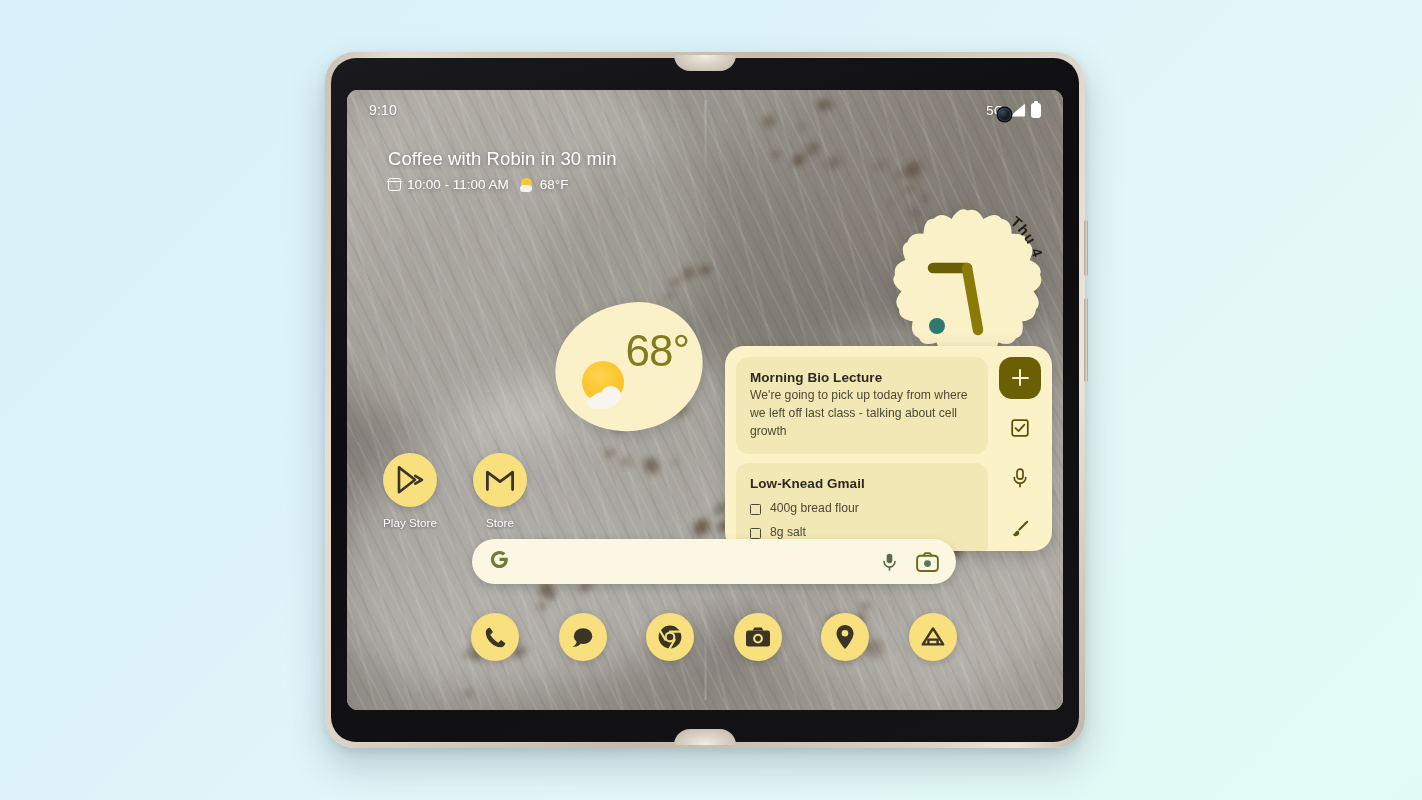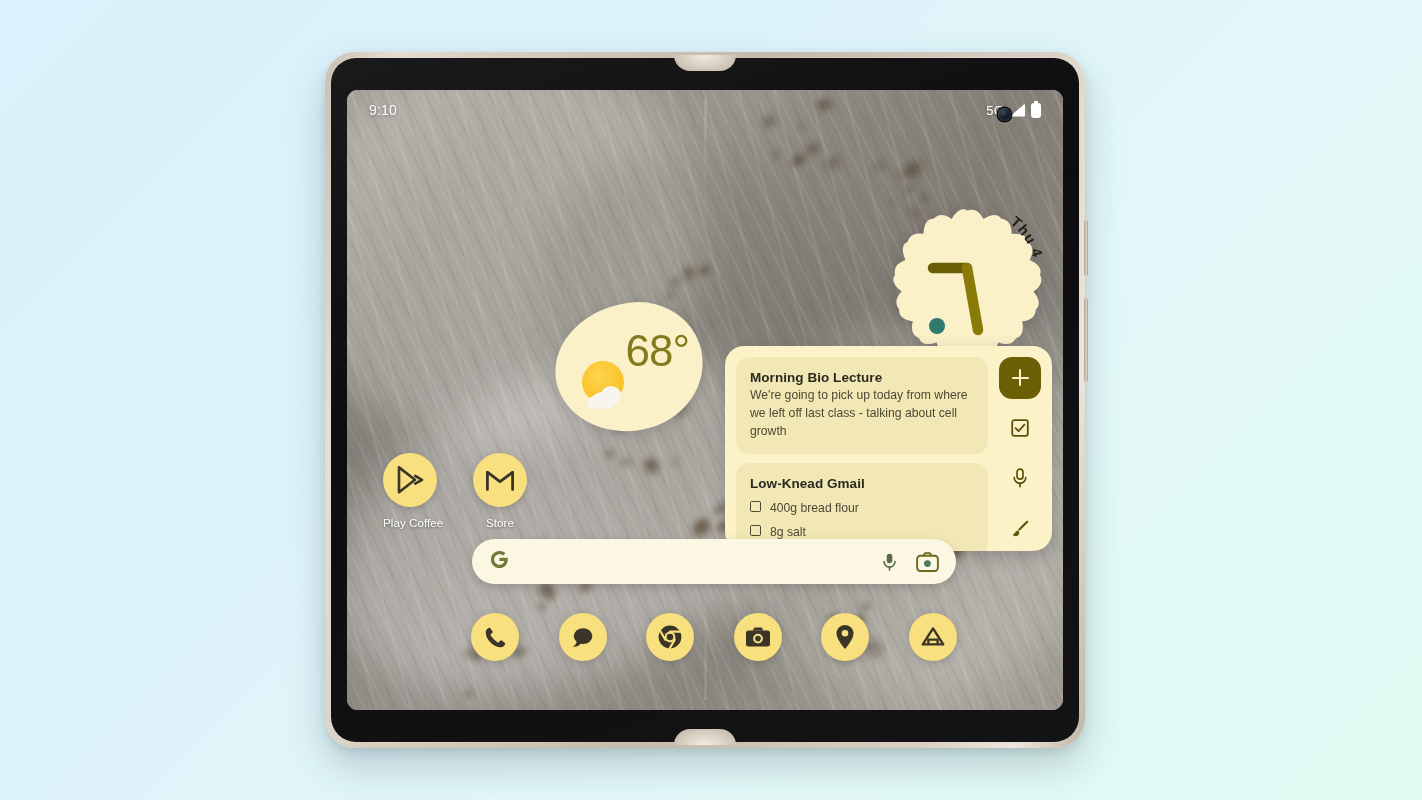--- a/index.html
+++ b/index.html
@@ -159,21 +159,21 @@
   .weather .ico .cl .p{ position:absolute; border-radius:50%; background:#f7f5ee;}
 
   
   .keep{ position:absolute; left:378px; top:256px; width:327px; height:205px; z-index:5;
     background:#fbf2c8; border-radius:19px; overflow:hidden;
     box-shadow:0 5px 18px rgba(0,0,0,.2);padding-left:35px;}
   .keep .notes{ position:absolute; left:11px; top:11px; width:252px; }
   .note{ background:#f2e8b5; border-radius:13px; padding:13px 14px 14px; margin-bottom:9px;}
   .note .t{ font-size:13.5px; font-weight:700; color:#2b2a20; letter-spacing:.05px;}
   .note .b{ margin-top:2px; font-size:12.2px; line-height:1.46; color:#4b4936;}
-  .chk{ display:flex; align-items:flex-start; gap:9px; margin-top:10px; font-size:12.2px; color:#4b4936;}
+  .chk{ display:flex; align-items:flex-end; gap:9px; margin-top:10px; font-size:12.2px; color:#4b4936;}
   .chk .box{ width:11px; height:11px; border:1.6px solid #4b4936; border-radius:1.5px; flex:none;}
   .keep .side{ position:absolute; right:0; top:0; width:64px; height:100%;
     display:flex; flex-direction:column; align-items:center; padding-top:11px; gap:0;}
   .kbtn{ width:42px; height:42px; border-radius:13px; background:#6b5f06;
     display:flex; align-items:center; justify-content:center;}
   .kbtn .plus{ position:relative; width:17px; height:17px;}
   .kbtn .plus:before,.kbtn .plus:after{ content:""; position:absolute; background:#fbf2c8; border-radius:1px;}
   .kbtn .plus:before{ left:0; top:7.6px; width:17px; height:2px;}
   .kbtn .plus:after{ top:0; left:7.6px; width:2px; height:17px;}
   .kico{ width:44px; height:44px; display:flex; align-items:center; justify-content:center; margin-top:7px;}
@@ -307,20 +307,32 @@
 
     <div class="status">
       <span>9:10</span>
       <span class="right">
         <span>5G</span>
         <span class="sig"></span>
         <span class="batt"></span>
       </span>
     </div>
 
+    <div class="glance">
+      <div class="head">Coffee with Robin in 30 min</div>
+      <div class="sub">
+        <span class="cal-ico"></span>
+        <span>10:00 - 11:00 AM</span>
+        <span class="sun-ico">
+            <span class="s"></span>
+            <span class="c"></span>
+          </span>
+        <span>68°F</span>
+      </div>
+    </div>
 
     <div class="clockw">
       <svg viewBox="0 0 155 155" width="155" height="155">
         <defs>
           <path id="arc" d="M 30,126 A 66,66 0 1 1 128,122" fill="none"></path>
           <path id="arc2" d="M 118,16 A 68,68 0 0 1 146,74" fill="none"></path>
         </defs>
         <path id="flower" fill="#fbf1c9" d="M 77.50,4.50 Q 87.37,0.97 93.41,12.93 Q 106.49,5.14 111.42,12.86 Q 121.80,14.32 121.60,27.72 Q 136.80,26.90 137.58,36.03 Q 146.09,42.15 139.68,53.92 Q 153.52,60.25 149.97,68.70 Q 154.66,78.07 143.52,85.52 Q 152.83,97.56 145.76,103.39 Q 145.56,113.86 132.23,115.28 Q 134.88,130.27 125.91,132.14 Q 120.86,141.33 108.40,136.38 Q 103.78,150.89 94.97,148.38 Q 86.24,154.17 77.50,144.00 Q 66.67,154.69 60.03,148.38 Q 49.60,149.45 46.60,136.38 Q 32.04,140.82 29.09,132.14 Q 19.36,128.24 22.77,115.28 Q 7.82,112.44 9.24,103.39 Q 2.44,95.41 11.48,85.52 Q -0.44,76.05 5.03,68.70 Q 2.72,58.48 15.32,53.92 Q 9.16,40.00 17.42,36.03 Q 20.12,25.90 33.40,27.72 Q 34.42,12.54 43.58,12.86 Q 50.67,5.15 61.59,12.93 Q 69.54,-0.04 77.50,4.50 Z"></path>
         <text font-size="14.5" font-weight="700" fill="#211f13" font-family="'Liberation Sans',sans-serif" letter-spacing="1">
           <textPath href="#arc2" startOffset="2">Thu 4</textPath>
@@ -389,21 +401,21 @@
     </div>
 
     <div class="apps">
       <div class="app">
         <div class="circ">
           <svg width="28" height="30" viewBox="0 0 28 30">
             <path d="M3 2.4 L19 14.7 L3 27.2 Z" fill="none" stroke="#3a3527" stroke-width="2.6" stroke-linejoin="round"></path>
             <path d="M19.2 10.8 L26 14.8 L19.2 18.7" fill="none" stroke="#3a3527" stroke-width="2.6" stroke-linejoin="round" stroke-linecap="round"></path>
           </svg>
         </div>
-        <div class="lbl">Play Coffee</div>
+        <div class="lbl">Play Store</div>
       </div>
       <div class="app">
         <div class="circ">
           <svg width="30" height="26" viewBox="0 0 30 26">
             <path d="M2.4 22.6 L2.4 5.2 L15 14.6 L27.6 5.2 L27.6 22.6" fill="none" stroke="#3a3527" stroke-width="2.8" stroke-linejoin="round" stroke-linecap="round"></path>
           </svg>
         </div>
         <div class="lbl">Store</div>
       </div>
     </div>

